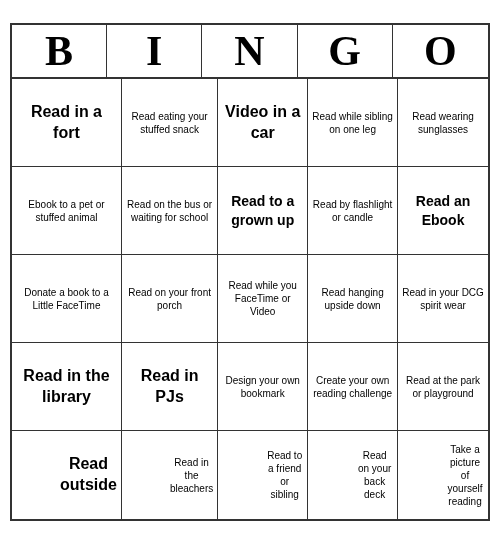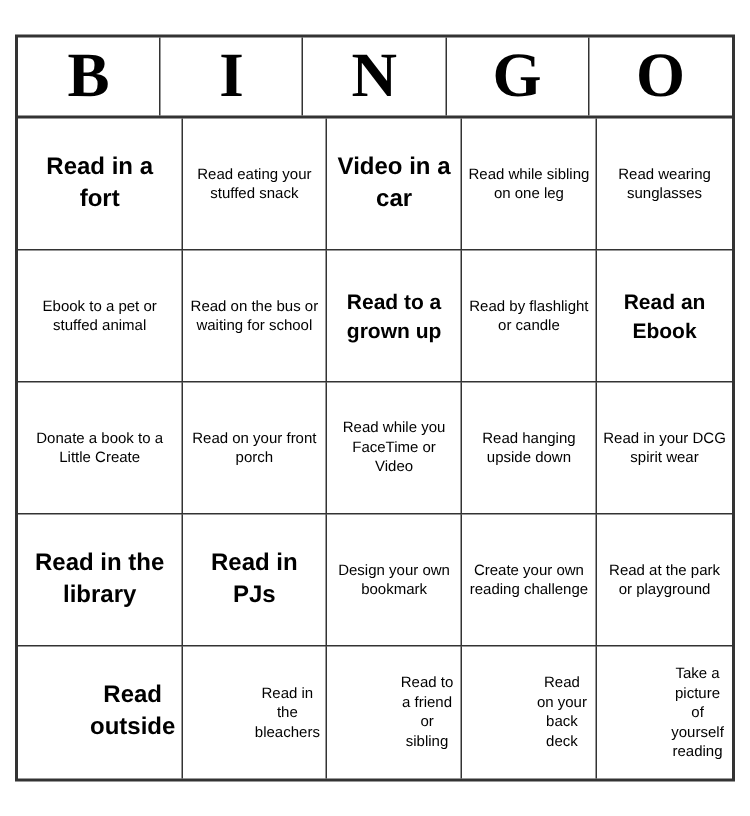--- a/index.html
+++ b/index.html
@@ -101,21 +101,21 @@
   <div class="bingo-cell large-text">Read in a fort</div>
       <div class="bingo-cell small-text">Read eating your stuffed snack</div>
       <div class="bingo-cell large-text">Video in a car</div>
       <div class="bingo-cell small-text">Read while sibling on one leg</div>
       <div class="bingo-cell small-text">Read wearing sunglasses</div>
       <div class="bingo-cell small-text">Ebook to a pet or stuffed animal</div>
       <div class="bingo-cell small-text">Read on the bus or waiting for school</div>
       <div class="bingo-cell medium-text">Read to a grown up</div>
       <div class="bingo-cell small-text">Read by flashlight or candle</div>
       <div class="bingo-cell medium-text">Read an Ebook</div>
-      <div class="bingo-cell small-text">Donate a book to a Little Create</div>
+      <div class="bingo-cell small-text">Donate a book to a Little FaceTime</div>
       <div class="bingo-cell small-text">Read on your front porch</div>
       <div class="bingo-cell small-text">Read while you FaceTime or Video</div>
       <div class="bingo-cell small-text">Read hanging upside down</div>
       <div class="bingo-cell small-text">Read in your DCG spirit wear</div>
       <div class="bingo-cell large-text">Read in the library</div>
       <div class="bingo-cell large-text">Read in PJs</div>
       <div class="bingo-cell small-text">Design your own bookmark</div>
       <div class="bingo-cell small-text">Create your own reading challenge</div>
       <div class="bingo-cell small-text">Read at the park or playground</div>
       <div class="bingo-cell large-text">Read outside</div>

